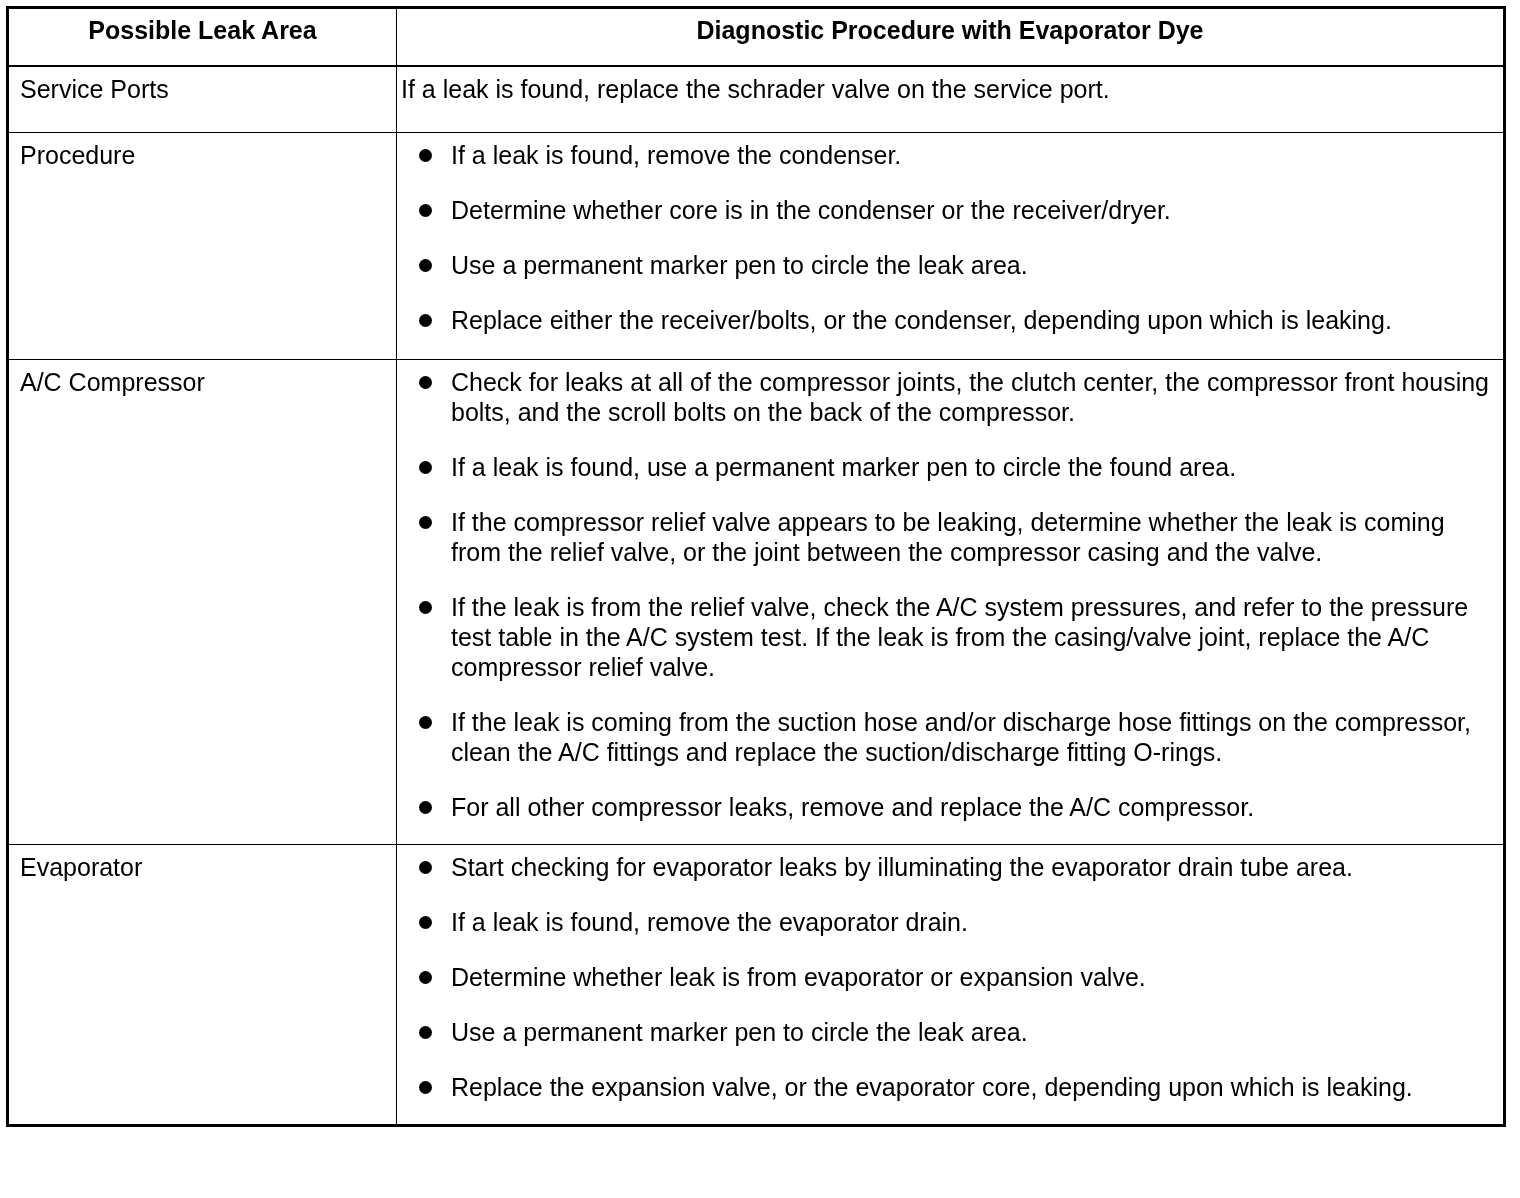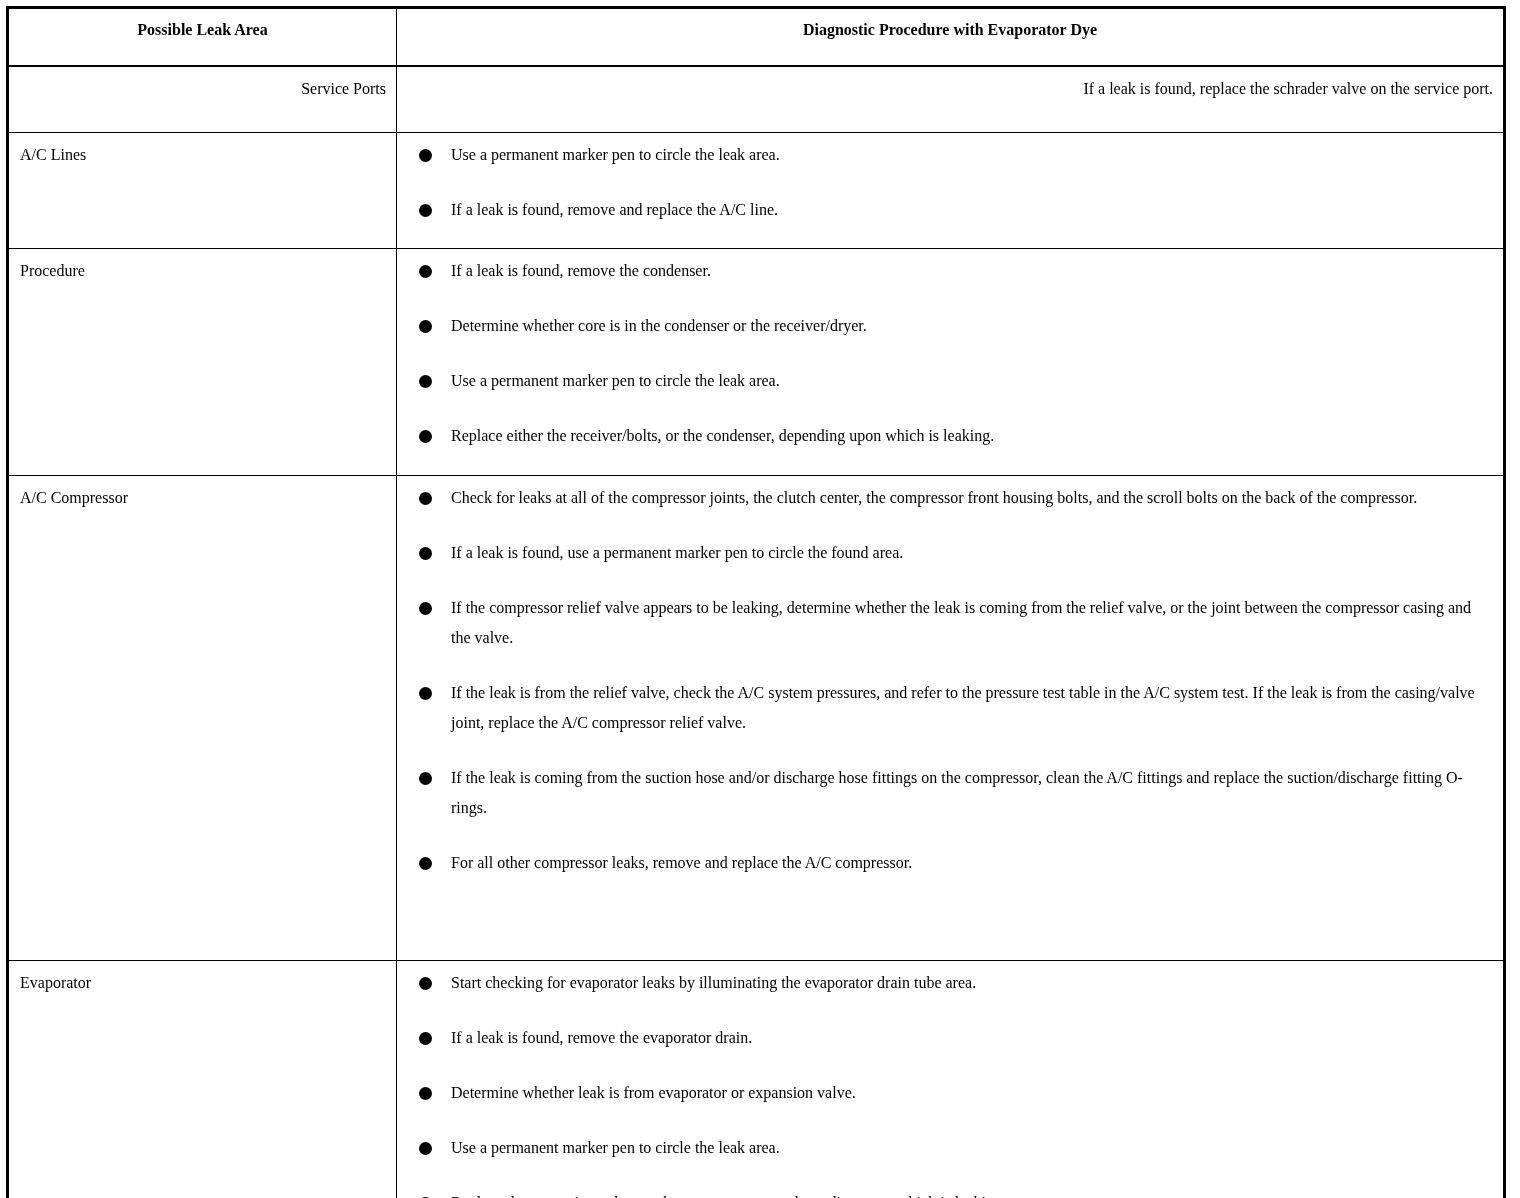--- a/index.html
+++ b/index.html
@@ -1,31 +1,31 @@
 <!DOCTYPE html>
 <html><head>
 <meta charset="utf-8">
 <style>
   html, body { margin: 0; padding: 0; background: #ffffff; }
   body { width: 1520px; height: 1198px; position: relative; overflow: hidden;
          font-family: "Liberation Sans", sans-serif; color: #000; }
   table.leak { position: absolute; left: 6px; top: 6px; width: 1500px; border-collapse: collapse;
                border: 3px solid #000; table-layout: fixed; }
-  table.leak th, table.leak td { border: 1px solid #000; vertical-align: top; font-size: 16px;
-               line-height: 30px; font-family: Liberation Serif, serif; }
+  table.leak th, table.leak td { border: 1px solid #000; vertical-align: top; font-size: 25px;
+               line-height: 30px; }
   table.leak th { font-weight: bold; text-align: center; height: 50px; padding: 6px 8px 0 8px; vertical-align: top; border-bottom: 2px solid #000; }
   table.leak td.area { padding: 7px 10px 0 11px; }
   table.leak td.proc { padding: 7px 10px 12px 4px; }
   col.c1 { width: 389px; }
   ul.items { list-style: none; margin: 0; padding: 0; }
   ul.items li { position: relative; padding-left: 50px; margin-bottom: 25px; }
   ul.items li:last-child { margin-bottom: 0; }
   ul.items li .bullet { position: absolute; left: 18px; top: 9px; width: 13px; height: 13px;
                         border-radius: 50%; background: #000; }
-  tr.r-ports td { height: 46px; text-align: right; }
+  tr.r-ports td { height: 46px; }
   tr.r-lines td { height: 96px; }
   tr.r-cond td { height: 207px; }
   tr.r-comp td { height: 465px; }
   tr.r-evap td { height: 260px; }
 </style>
 </head>
 <body>
 
 <table class="leak">
   <colgroup>
@@ -37,29 +37,20 @@
       <th>Possible Leak Area</th>
       <th>Diagnostic Procedure with Evaporator Dye</th>
     </tr>
   </thead>
   <tbody>
     <tr class="r-ports">
       <td class="area">Service Ports</td>
       <td class="proc">If a leak is found, replace the schrader valve on the service port.</td>
     </tr>
 
-    <tr class="r-lines">
-      <td class="area">A/C Lines</td>
-      <td class="proc">
-        <ul class="items">
-          <li><span class="bullet"></span><span>Use a permanent marker pen to circle the leak area.</span></li>
-          <li><span class="bullet"></span><span>If a leak is found, remove and replace the A/C line.</span></li>
-        </ul>
-      </td>
-    </tr>
 
     <tr class="r-cond">
       <td class="area">Procedure</td>
       <td class="proc">
         <ul class="items">
           <li><span class="bullet"></span><span>If a leak is found, remove the condenser.</span></li>
           <li><span class="bullet"></span><span>Determine whether core is in the condenser or the receiver/dryer.</span></li>
           <li><span class="bullet"></span><span>Use a permanent marker pen to circle the leak area.</span></li>
           <li><span class="bullet"></span><span>Replace either the receiver/bolts, or the condenser, depending upon which is leaking.</span></li>
         </ul>

